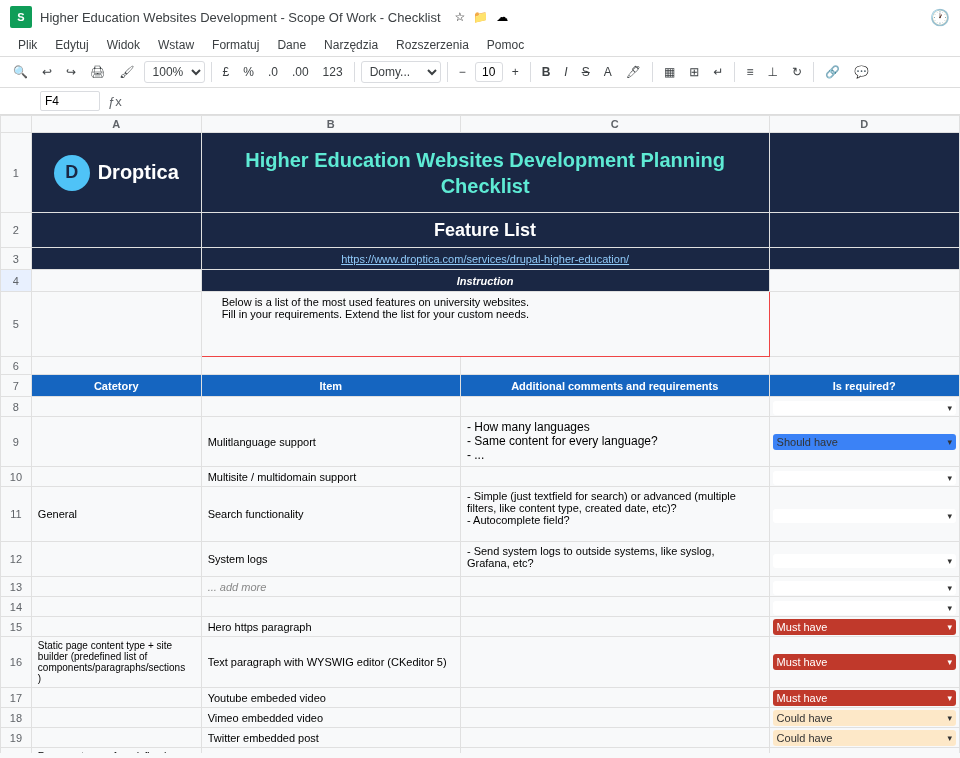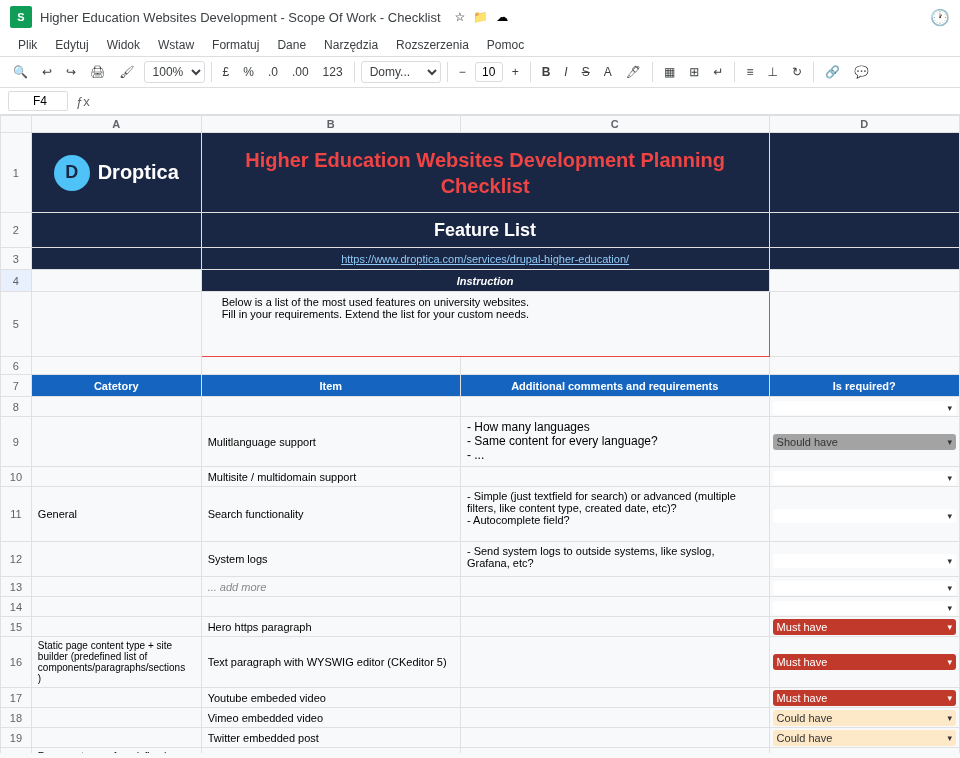--- a/index.html
+++ b/index.html
@@ -18,41 +18,41 @@
     .toolbar { display: flex; align-items: center; padding: 4px 8px; background: #fff; border-bottom: 1px solid #ddd; gap: 4px; flex-wrap: nowrap; overflow: hidden; }
     .tb-btn { padding: 3px 5px; border: none; background: none; cursor: pointer; font-size: 12px; color: #3c4043; border-radius: 3px; display: flex; align-items: center; }
     .tb-sep { width: 1px; height: 20px; background: #dadce0; margin: 0 2px; }
     .tb-select { border: 1px solid #dadce0; border-radius: 3px; padding: 2px 4px; font-size: 12px; color: #3c4043; background: white; cursor: pointer; }
     .tb-num { width: 28px; text-align: center; border: 1px solid #dadce0; border-radius: 3px; padding: 2px 3px; font-size: 12px; }
     .tb-bold { font-weight: bold; }
     .tb-italic { font-style: italic; }
 
     
     .formula-bar { display: flex; align-items: center; padding: 3px 8px; background: #fff; border-bottom: 1px solid #ddd; gap: 8px; }
-    .cell-ref { width: 60px; border: 1px solid #dadce0; border-radius: 2px; padding: 2px 20px; font-size: 12px; text-align: right; }
+    .cell-ref { width: 60px; border: 1px solid #dadce0; border-radius: 2px; padding: 2px 4px; font-size: 12px; text-align: left; margin-left: 32px; }
     .formula-input { flex: 1; border: none; outline: none; font-size: 12px; }
 
     
     .spreadsheet-container { overflow: auto; height: calc(758px - 120px); }
     table { border-collapse: collapse; width: 100%; }
     th, td { border: 1px solid #e0e0e0; font-size: 11px; padding: 0; min-height: 20px; white-space: nowrap; overflow: hidden; }
     .row-header { background: #f8f9fa; width: 30px; min-width: 30px; text-align: center; color: #5f6368; font-size: 11px; border: 1px solid #e0e0e0; padding: 2px 4px; }
     .col-header { background: #f8f9fa; text-align: center; color: #5f6368; font-size: 11px; border: 1px solid #e0e0e0; padding: 2px 8px; user-select: none; }
     .row-header.selected { background: #e8f0fe; }
 
     
     .cell { padding: 3px 6px; }
     .cell-dark-navy { background: #1a2744; color: white; text-align: center; }
     .cell-blue-header { background: #1565c0; color: white; font-weight: bold; text-align: center; }
     .cell-instruction { background: #1a2744; color: white; font-weight: bold; text-align: center; }
 
     
     .badge { display: inline-flex; align-items: center; justify-content: space-between; width: 100%; height: 100%; padding: 2px 4px; font-size: 11px; font-weight: 500; border-radius: 3px; }
     .badge-must { background: #c0392b; color: white; }
-    .badge-should { background: #a3a3a3; color: #333; }
+    .badge-should { background: #3b82f6; color: #333; }
     .badge-could { background: #fde8c8; color: #333; }
     .badge-empty { background: white; color: #333; }
     .dropdown-arrow { font-size: 9px; margin-left: 2px; }
 
     .col-a { width: 165px; min-width: 165px; }
     .col-b { width: 230px; min-width: 230px; }
     .col-c { width: 300px; min-width: 300px; }
     .col-d { width: 185px; min-width: 185px; }
   </style>
 </head>
@@ -159,21 +159,21 @@
 
       <tr style="height:80px;">
         <td class="row-header">1</td>
         <td class="cell cell-dark-navy" style="text-align:center; vertical-align:middle;">
           <div style="display:flex; align-items:center; justify-content:center; gap:8px;">
             <div style="background:#4fc3f7; border-radius:50%; width:36px; height:36px; display:flex; align-items:center; justify-content:center; color:#1a2744; font-weight:bold; font-size:18px;">D</div>
             <span style="color:white; font-size:20px; font-weight:bold;">Droptica</span>
           </div>
         </td>
         <td class="cell cell-dark-navy" colspan="2" style="text-align:center; vertical-align:middle; white-space:normal;">
-          <div style="font-size:20px; font-weight:bold; color:#ef4444; line-height:1.3;">Higher Education Websites Development Planning Checklist</div>
+          <div style="font-size:20px; font-weight:bold; color:#5eead4; line-height:1.3;">Higher Education Websites Development Planning Checklist</div>
         </td>
         <td class="cell cell-dark-navy"></td>
       </tr>
 
       <tr style="height:35px;">
         <td class="row-header">2</td>
         <td class="cell cell-dark-navy"></td>
         <td class="cell cell-dark-navy" colspan="2" style="text-align:center; vertical-align:middle;">
           <span style="font-size:18px; font-weight:bold; color:white;">Feature List</span>
         </td>

